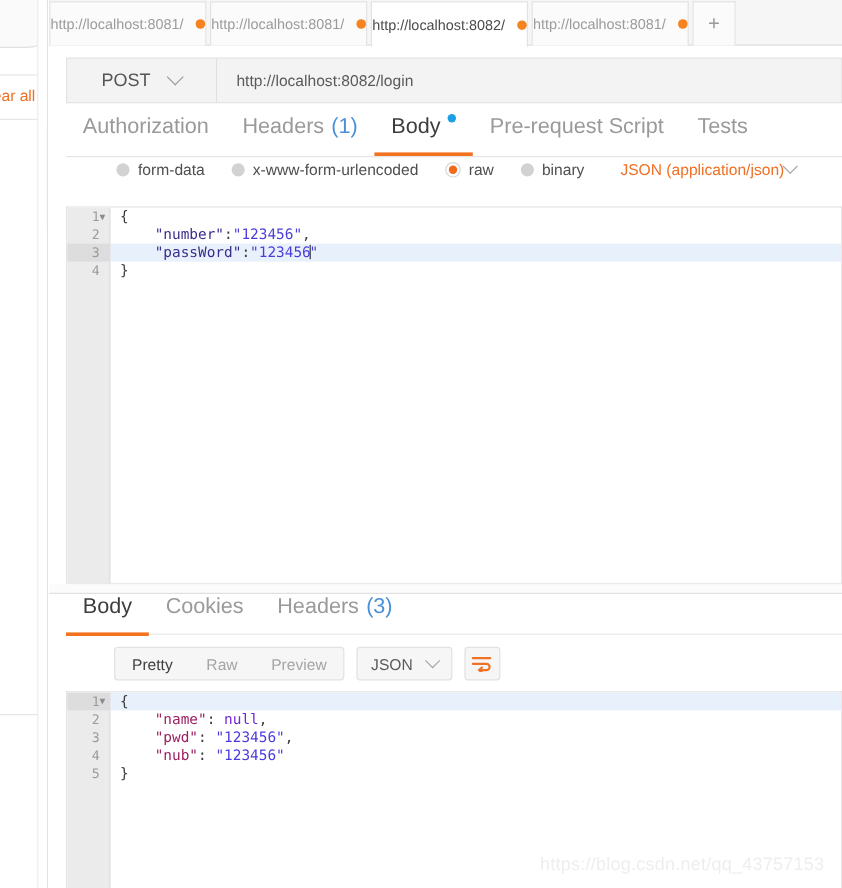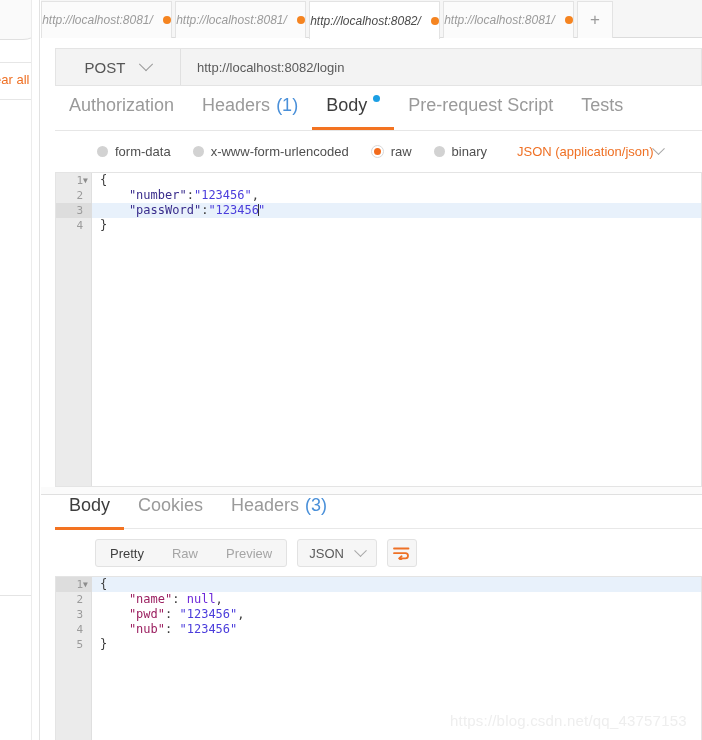--- a/index.html
+++ b/index.html
@@ -110,21 +110,20 @@
     gap: 10px;
     padding: 0 12px;
     margin-top: 1px;
     border: 1px solid #e3e3e3;
     border-bottom: none;
     background: #fbfbfb;
     color: #9b9b9b;
     font-size: 12px;
     white-space: nowrap;
     width: 131px;
-    font-style: italic;
   }
   .req-tab + .req-tab { margin-left: 3px; }
   .req-tab.active {
     background: #ffffff;
     color: #4b4b4b;
     height: 38px;
   }
   .tab-dot {
     width: 8px; height: 8px;
     border-radius: 50%;
@@ -216,21 +215,21 @@
     background: #1c9fe4;
     display: inline-block;
   }
 
   
   .bodytype {
     position: absolute;
     left: 14px; top: 134px;
     width: 647px; height: 34px;
     display: flex;
-    align-items: center;
+    align-items: flex-start;
     gap: 0;
   }
   .radio-opt {
     display: flex;
     align-items: center;
     gap: 7px;
     margin-right: 22px;
     color: #4f4f4f;
     font-size: 13px;
     white-space: nowrap;

